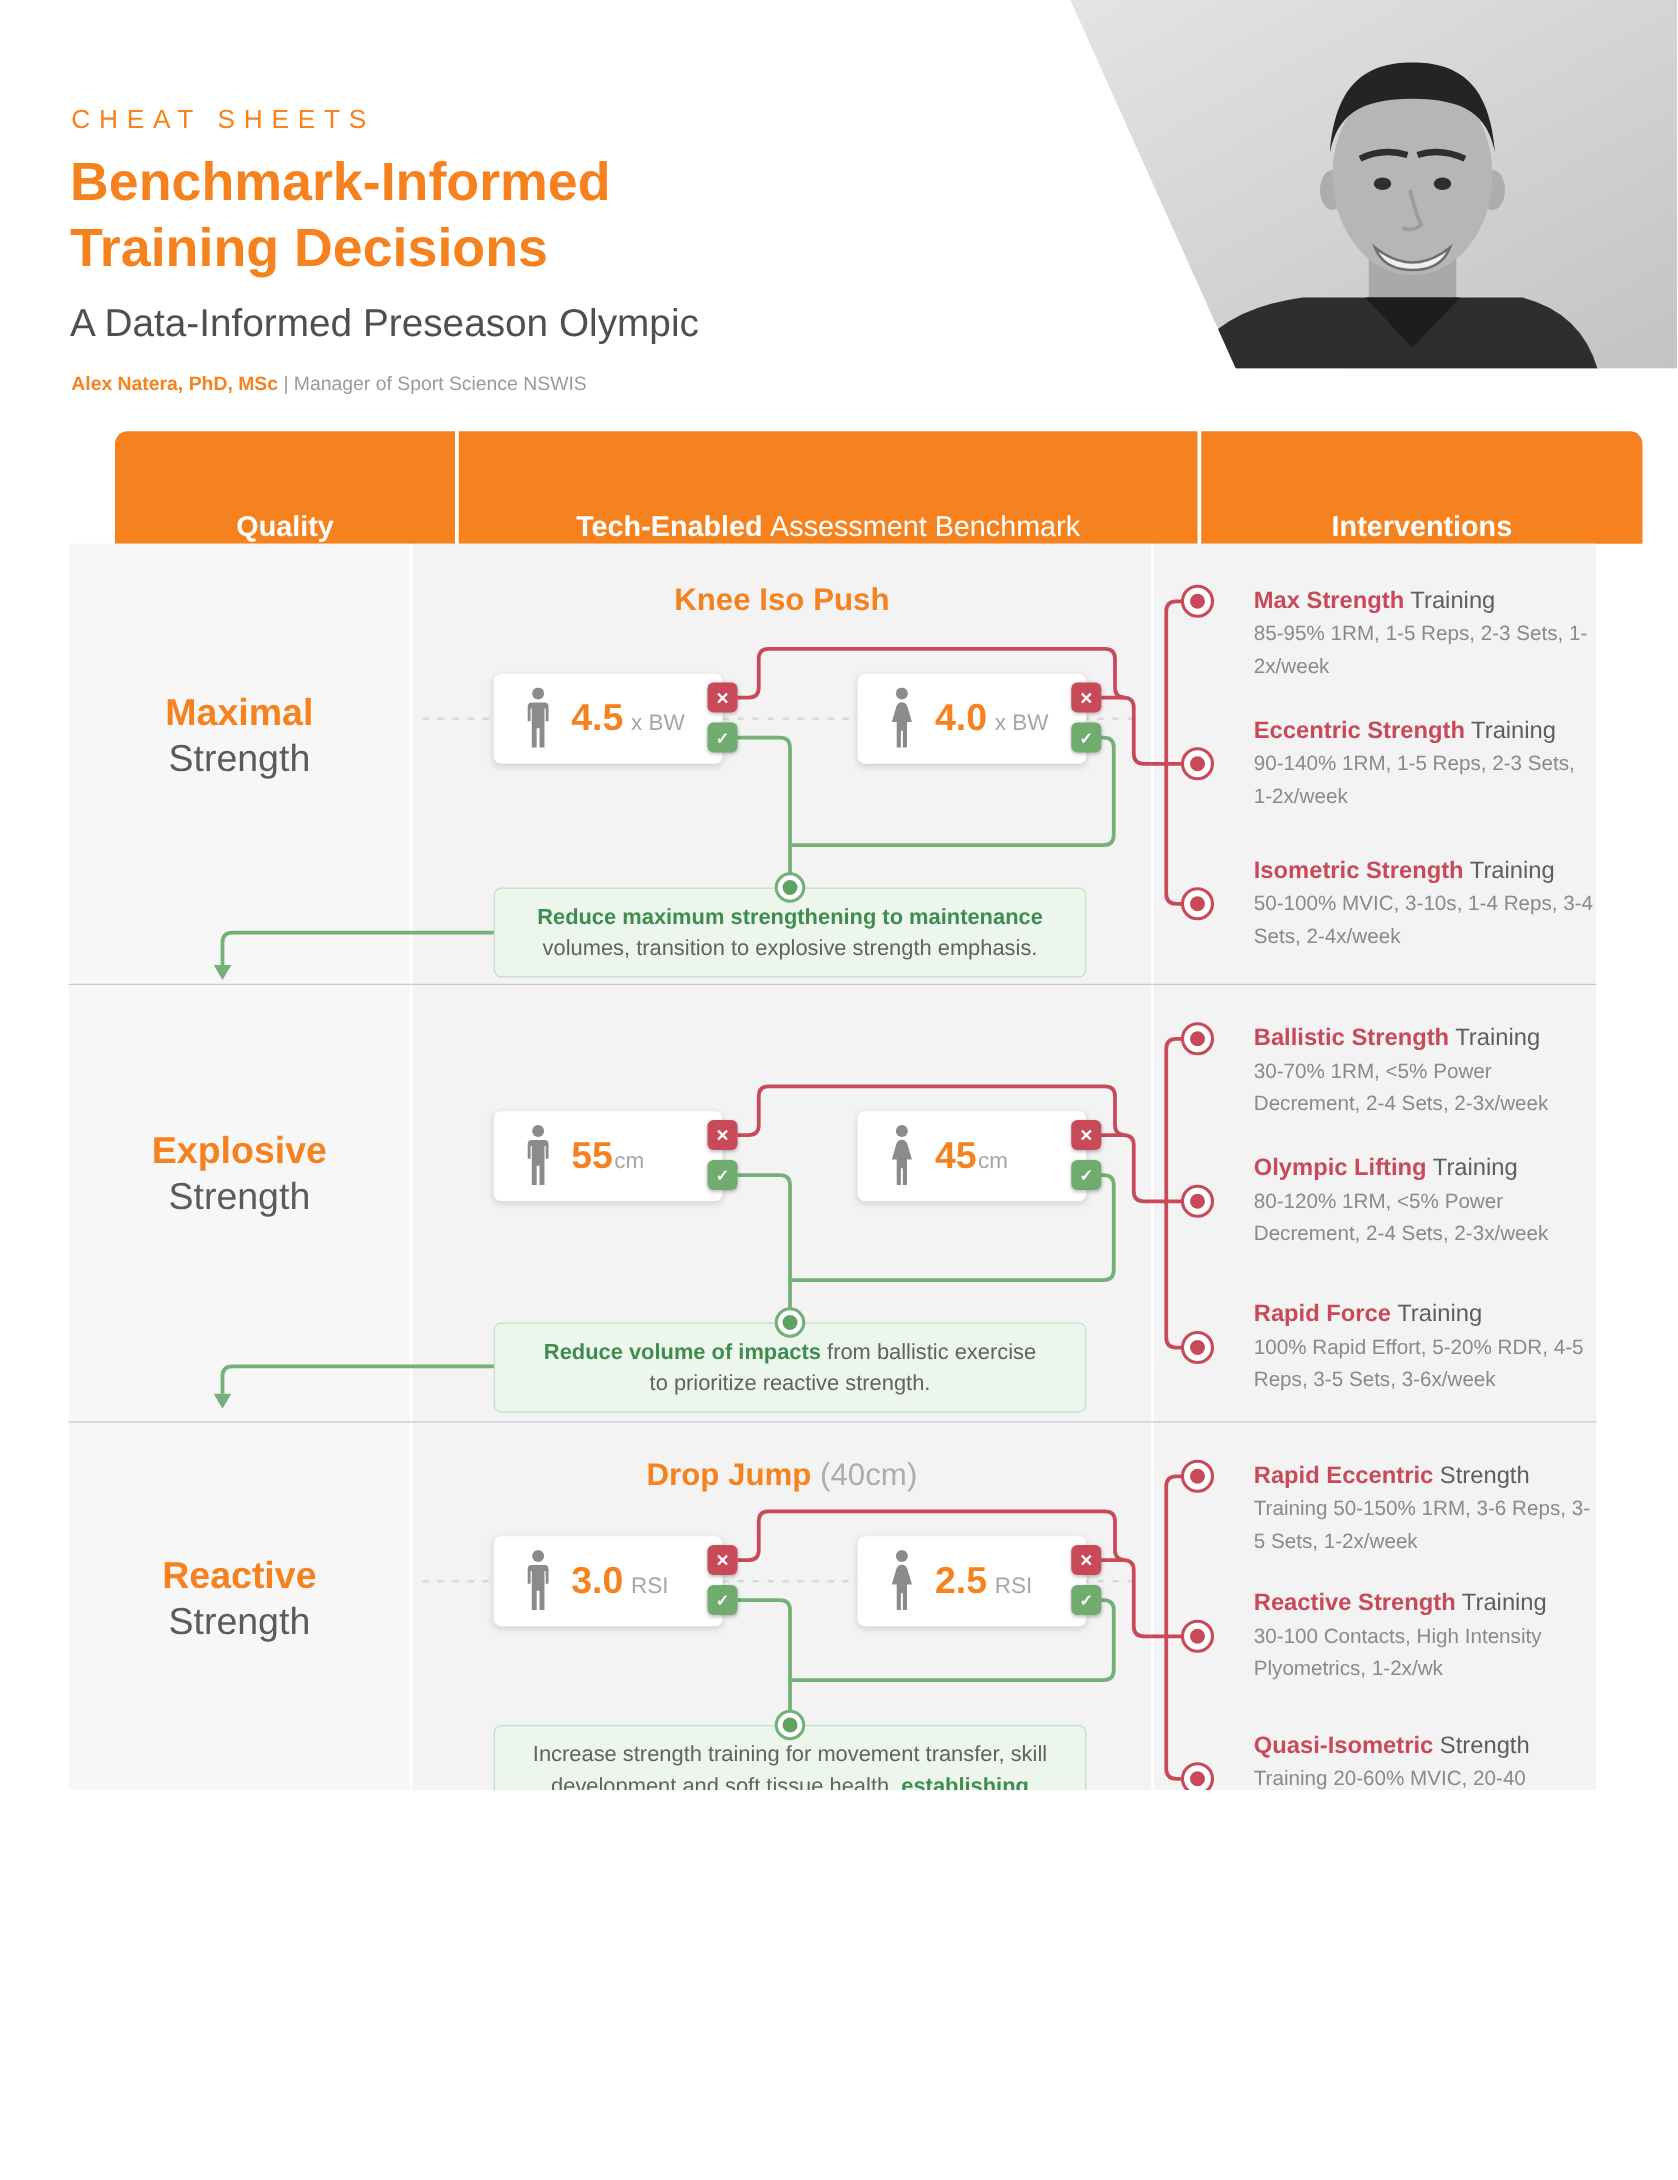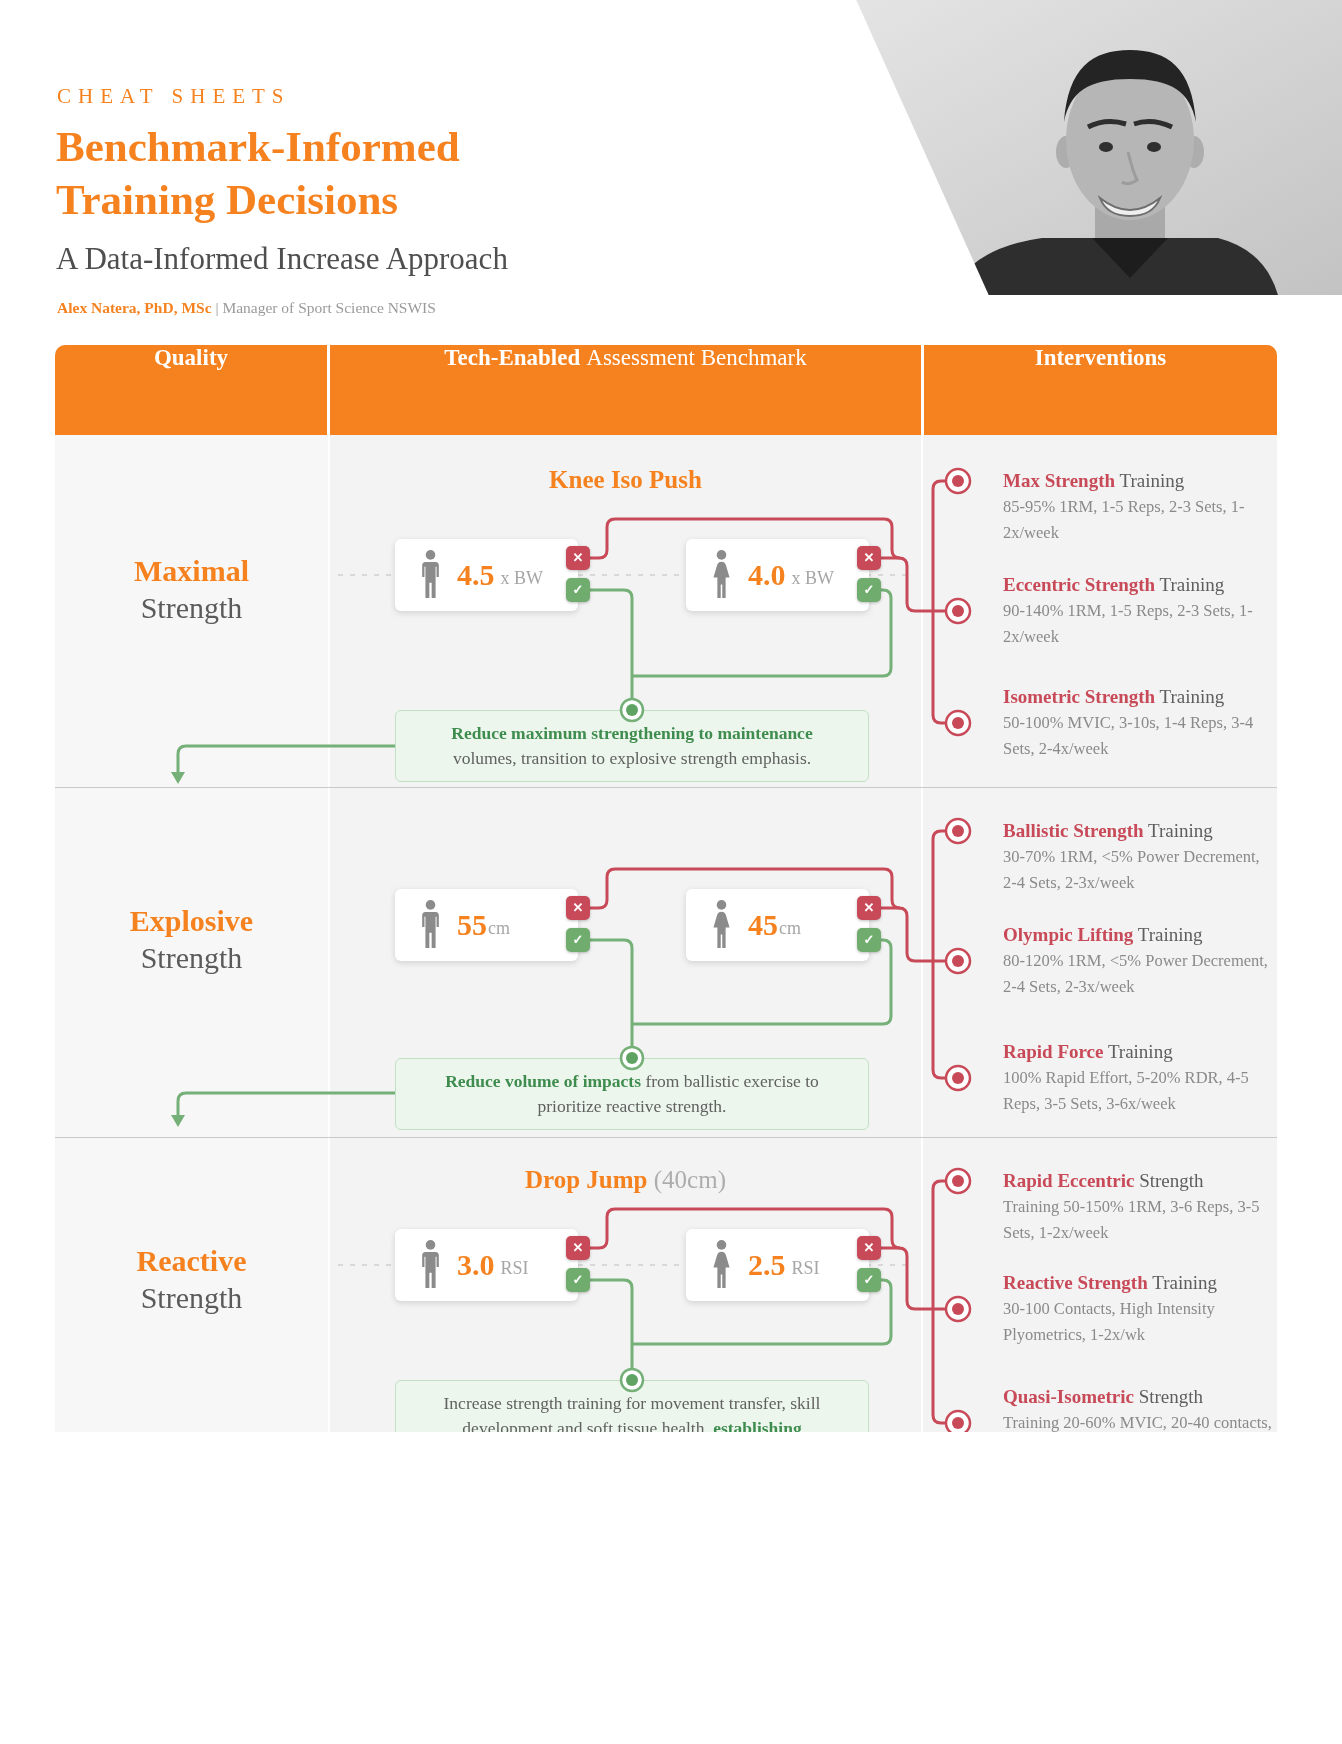--- a/index.html
+++ b/index.html
@@ -1,30 +1,30 @@
 <!DOCTYPE html>
 <html><head>
 <meta charset="utf-8">
 <style>
   html,body{margin:0;padding:0;background:#fff;}
   #page{position:relative;width:1342px;height:1432px;background:#ffffff;overflow:hidden;
-        font-family:Liberation Serif, serif;}
+        font-family:Liberation Sans, sans-serif;}
   .abs{position:absolute;}
   
   .eyebrow{color:#F5821F;font-size:21px;letter-spacing:7px;font-weight:500;}
   .main-title{color:#F5821F;font-size:43px;font-weight:700;line-height:53px;}
   .subtitle{color:#4f4f4f;font-size:31px;font-weight:400;}
   .author{font-size:15.5px;}
   .author b{color:#F5821F;}
   .author span{color:#9a9a9a;}
   .photo{left:790px;top:0;width:552px;height:295px;
          clip-path:polygon(12% 0,100% 0,100% 100%,36% 100%);}
   
   .hdr-cell{top:345px;height:90px;background:#F5821F;color:#fff;font-size:23px;
-            display:flex;align-items:flex-start;justify-content:center;gap:6px;}
+            display:flex;align-items:flex-end;justify-content:center;gap:6px;margin-left:37px;}
   .hdr-cell .light{font-weight:400;}
   .hdr-cell .heavy{font-weight:700;}
   .colbg{top:435px;height:1040px;}
   .rowline{left:55px;width:1222px;height:1px;background:#c9c9c9;}
   
   .quality{left:55px;width:273px;text-align:center;font-size:30px;line-height:37px;}
   .quality b{color:#F5821F;font-weight:700;}
   .quality span{color:#5b5b5b;}
   
   .test-title{left:330px;width:591px;text-align:center;font-size:25px;font-weight:700;color:#F5821F;}
@@ -61,21 +61,21 @@
 </head>
 <body>
 
 <div id="page">
 
   <div class="abs eyebrow" style="left:57px;top:84px;">CHEAT SHEETS</div>
   <div class="abs main-title" style="left:56px;top:120px;">
     <div>Benchmark-Informed</div>
     <div>Training Decisions</div>
   </div>
-  <div class="abs subtitle" style="left:56px;top:241px;">A Data-Informed Increase Approach</div>
+  <div class="abs subtitle" style="left:56px;top:241px;">A Data-Informed Preseason Olympic</div>
   <div class="abs author" style="left:57px;top:299px;">
     <b>Alex Natera, PhD, MSc</b>
     <span>| Manager of Sport Science NSWIS</span>
   </div>
 
   <div class="abs photo">
     <svg width="552" height="295" viewBox="0 0 552 295">
       <defs>
         <linearGradient id="bgGrad" x1="0" y1="0" x2="1" y2="1">
           <stop offset="0" stop-color="#e6e6e6"></stop>

